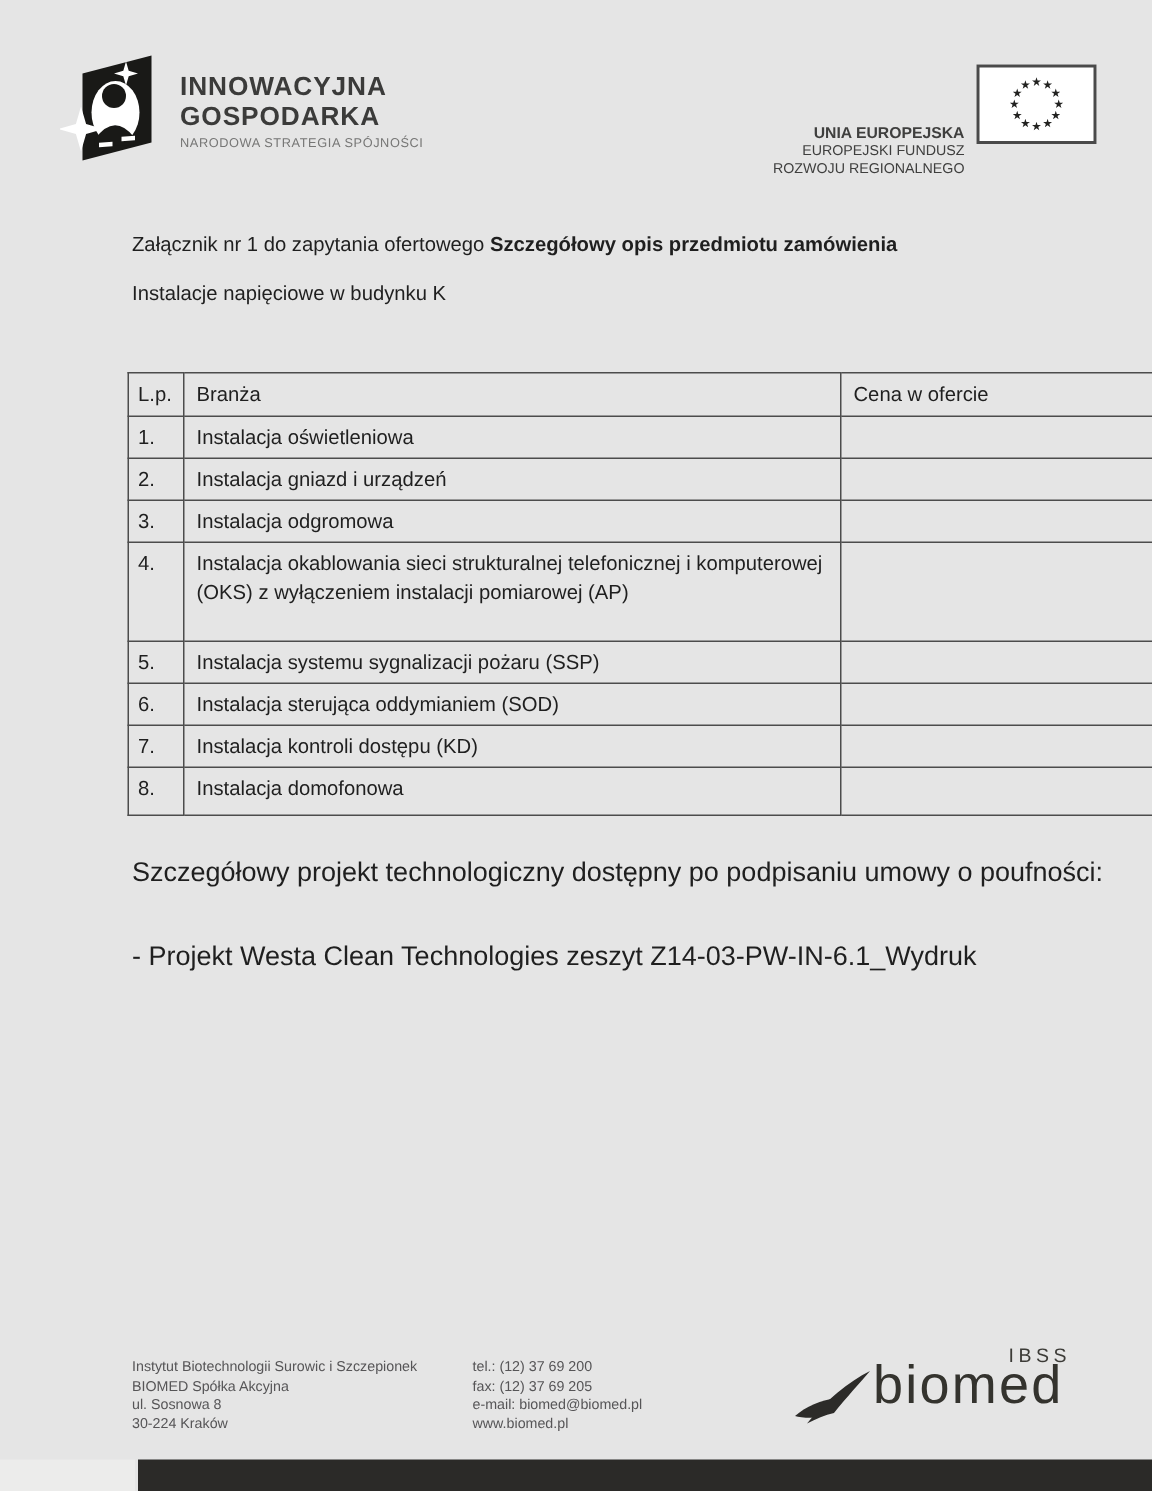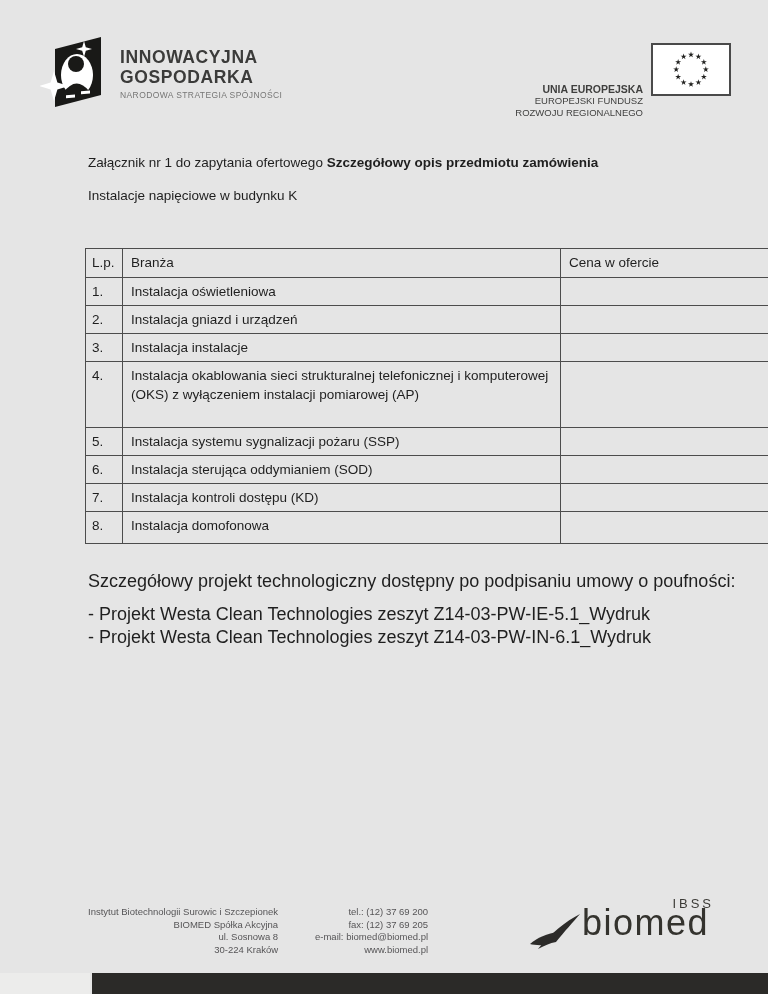--- a/index.html
+++ b/index.html
@@ -50,21 +50,21 @@
   table.offer td.c-branch{width:438px;margin-left:22px;}
   table.offer td.c-price{width:215px;}
   tr.h-head{height:29px;}
   tr.h-row{height:28px;}
   tr.h-tall{height:66px;}
   tr.h-last{height:32px;}
   
   .noteline{position:absolute;left:88px;font-size:18px;line-height:19px;white-space:nowrap;}
   
   .foot-col{
-    position:absolute;top:906px;font-size:9.5px;line-height:12.5px;color:#565557;text-align:right;
+    position:absolute;top:906px;font-size:9.5px;line-height:12.5px;color:#565557;
   }
   .foot-col.addr{left:88px;}
   .foot-col.contact{left:315px;}
   .biomed-logo{position:absolute;left:528px;top:894px;width:212px;height:58px;}
   .biomed-ibss{
     position:absolute;right:26px;top:2px;
     font-size:13px;letter-spacing:3px;color:#3c3b37;
   }
   .biomed-word{
     position:absolute;left:54px;top:8px;
@@ -140,21 +140,21 @@
         <td class="c-branch">Instalacja oświetleniowa</td>
         <td class="c-price"></td>
       </tr>
       <tr class="h-row">
         <td class="c-no">2.</td>
         <td class="c-branch">Instalacja gniazd i urządzeń</td>
         <td class="c-price"></td>
       </tr>
       <tr class="h-row">
         <td class="c-no">3.</td>
-        <td class="c-branch">Instalacja instalacje</td>
+        <td class="c-branch">Instalacja odgromowa</td>
         <td class="c-price"></td>
       </tr>
       <tr class="h-tall">
         <td class="c-no">4.</td>
         <td class="c-branch">Instalacja okablowania sieci strukturalnej telefonicznej i komputerowej (OKS) z wyłączeniem instalacji pomiarowej (AP)</td>
         <td class="c-price"></td>
       </tr>
       <tr class="h-row">
         <td class="c-no">5.</td>
         <td class="c-branch">Instalacja systemu sygnalizacji pożaru (SSP)</td>
@@ -172,21 +172,20 @@
       </tr>
       <tr class="h-last">
         <td class="c-no">8.</td>
         <td class="c-branch">Instalacja domofonowa</td>
         <td class="c-price"></td>
       </tr>
     </tbody>
   </table>
 
   <div class="noteline" style="top:572px;">Szczegółowy projekt technologiczny dostępny po podpisaniu umowy o poufności:</div>
-  <div class="noteline" style="top:605px;">- Projekt Westa Clean Technologies zeszyt Z14-03-PW-IE-5.1_Wydruk</div>
   <div class="noteline" style="top:628px;">- Projekt Westa Clean Technologies zeszyt Z14-03-PW-IN-6.1_Wydruk</div>
 
   <div class="foot-col addr">
     <div>Instytut Biotechnologii Surowic i Szczepionek</div>
     <div>BIOMED Spółka Akcyjna</div>
     <div>ul. Sosnowa 8</div>
     <div>30-224 Kraków</div>
   </div>
   <div class="foot-col contact">
     <div>tel.: (12) 37 69 200</div>

